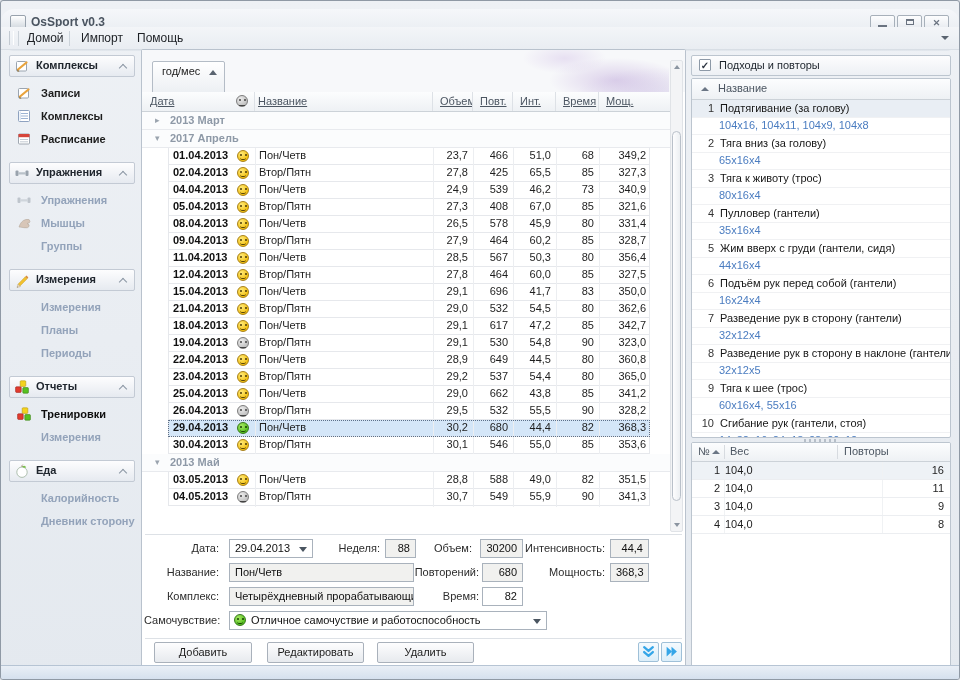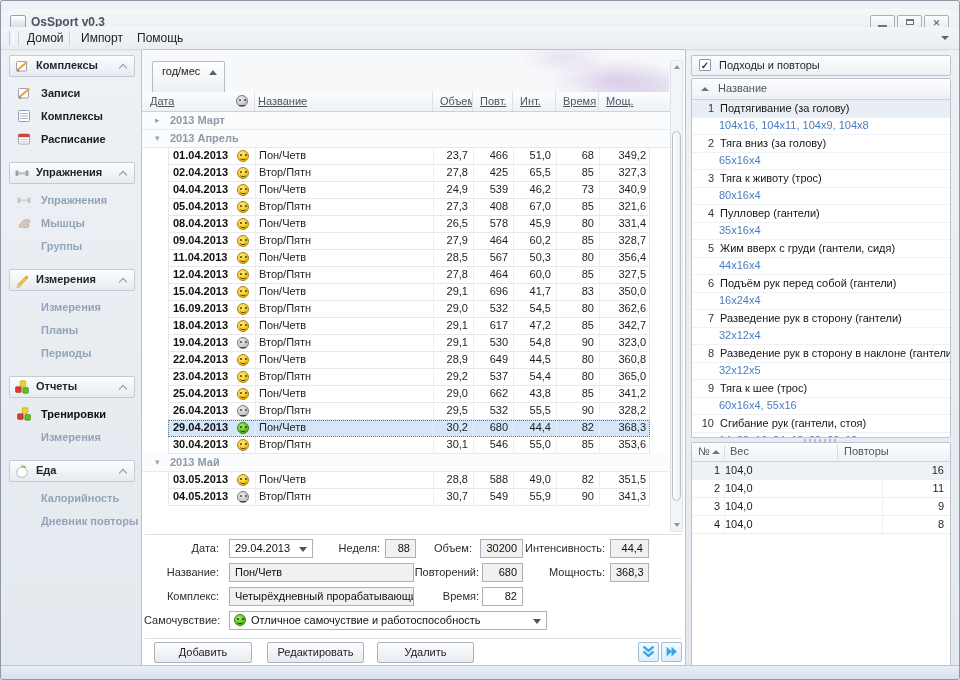--- a/index.html
+++ b/index.html
@@ -268,21 +268,21 @@
             <svg viewBox="0 0 16 16">
               <circle cx="8" cy="9.2" r="5.2" fill="#fff" stroke="#9ab09a" stroke-width=".8"></circle>
               <path d="M8 3.6 q2.8 -2.2 4.2 .6 q-2.2 1.4 -4.2 -.6z" fill="#7bbf4a"></path>
               <path d="M8 4 q-.4 -1.6 .8 -2.4" fill="none" stroke="#8a7055" stroke-width=".7"></path>
             </svg>
           </span>
           <span class="lb">Еда</span>
           <span class="chev"></span>
         </div>
         <div class="side-item st-dim"><span>Калорийность</span></div>
-        <div class="side-item st-dim"><span>Дневник повторы</span></div>
+        <div class="side-item st-dim"><span>Дневник сторону</span></div>
       </div>
     </div>
 
   <div class="main">
     <div class="groupbar">
       <div class="swirl"></div>
       <div class="gbtn">
         <span>год/мес</span>
         <span class="tri"></span>
       </div>
@@ -302,21 +302,21 @@
       <div></div>
     </div>
 
     <div class="rows" id="grid-rows">
         <div class="grow">
           <span class="ar">▸</span>
           <span class="gl">2013 Март</span>
         </div>
         <div class="grow">
           <span class="ar">▾</span>
-          <span class="gl">2013 Апрель</span>
+          <span class="gl">2017 Апрель</span>
         </div>
         <div class="trow">
           <div class="c-date">01.04.2013</div>
           <div class="c-mood"><span class="smiley m-yellow"></span></div>
           <div class="c-name">Пон/Четв</div>
           <div class="c-n">23,7</div>
           <div class="c-n">466</div>
           <div class="c-n">51,0</div>
           <div class="c-n">68</div>
           <div class="c-n">349,2</div>
@@ -395,21 +395,21 @@
           <div class="c-date">15.04.2013</div>
           <div class="c-mood"><span class="smiley m-yellow"></span></div>
           <div class="c-name">Пон/Четв</div>
           <div class="c-n">29,1</div>
           <div class="c-n">696</div>
           <div class="c-n">41,7</div>
           <div class="c-n">83</div>
           <div class="c-n">350,0</div>
         </div>
         <div class="trow">
-          <div class="c-date">16.09.2013</div>
+          <div class="c-date">21.04.2013</div>
           <div class="c-mood"><span class="smiley m-yellow"></span></div>
           <div class="c-name">Втор/Пятн</div>
           <div class="c-n">29,0</div>
           <div class="c-n">532</div>
           <div class="c-n">54,5</div>
           <div class="c-n">80</div>
           <div class="c-n">362,6</div>
         </div>
         <div class="trow">
           <div class="c-date">18.04.2013</div>

